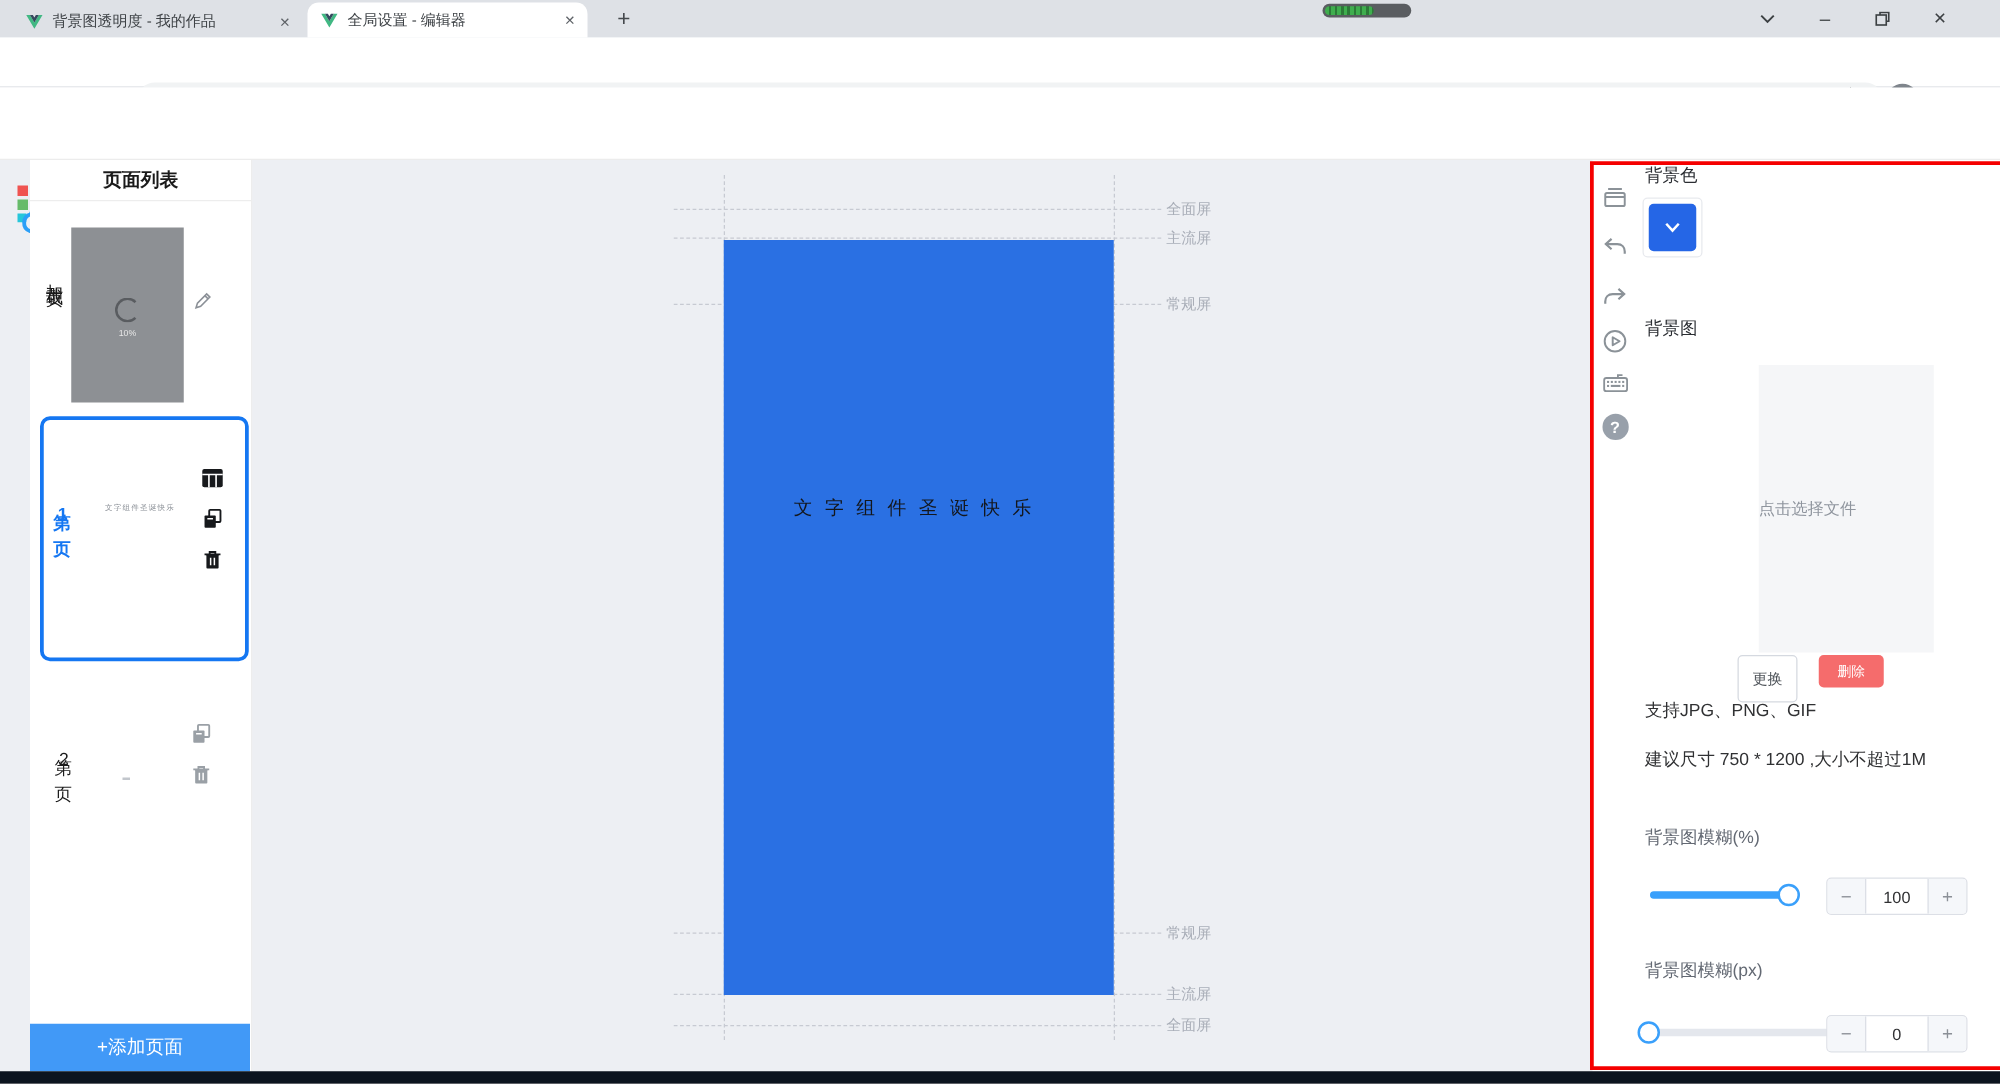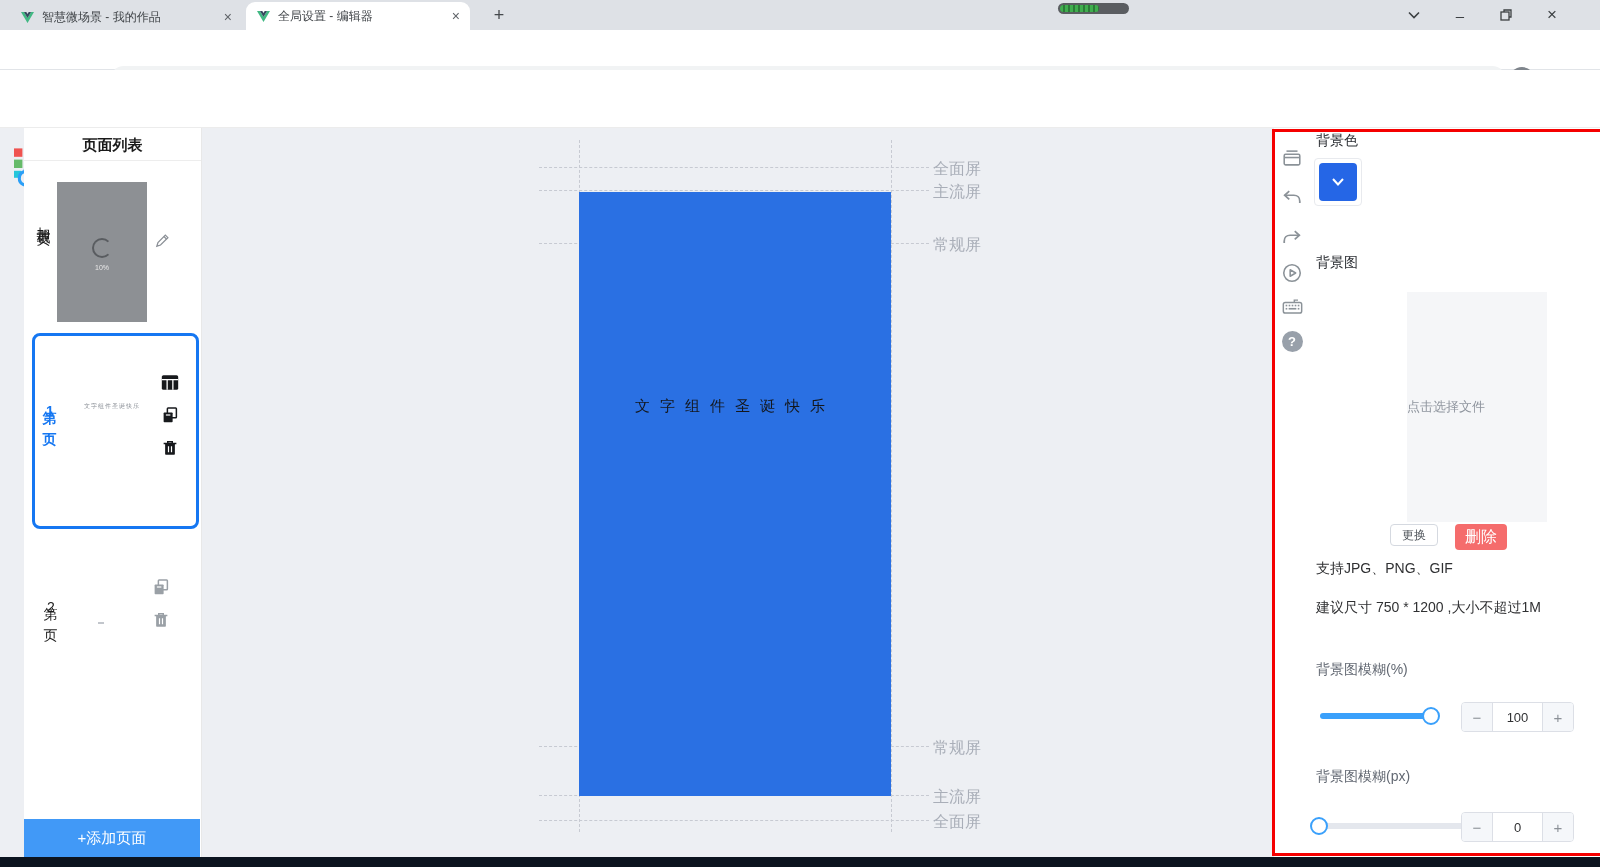--- a/index.html
+++ b/index.html
@@ -45,36 +45,36 @@
   .spinner { position:absolute; left:35px; top:56px; width:20px; height:20px; border-radius:50%; border:2px solid #595c60; border-right-color:transparent; }
   .prog { position:absolute; left:0; top:82px; width:100%; text-align:center; font-size:7px; color:#e8e8e8; }
   .sel-page { position:absolute; left:8px; top:205px; width:167px; height:196px; border:3px solid #1577f2; border-radius:8px; background:#fff; }
   .thumbtext { position:absolute; left:34px; top:66px; width:86px; text-align:center; font-size:6px; letter-spacing:1px; color:#8a8f96; }
   .iconcol { position:absolute; display:flex; flex-direction:column; gap:15px; }
   .addbtn { position:absolute; left:0; bottom:0; width:176px; height:38px; background:#4199f7; color:#fff; font-size:15px; text-align:center; line-height:38px; }
   
   .canvas { position:absolute; left:178px; top:0; width:1072px; height:729px; background:#edeff3; }
   .vguide { position:absolute; top:12px; height:692px; border-left:1px dashed #c7cad2; z-index:1; }
   .hguide { position:absolute; left:337px; width:390px; border-top:1px dashed #c7cad2; z-index:1; }
-  .hguide .glabel { position:absolute; left:394px; top:-9px; font-size:16px; color:#a9aeb8; white-space:nowrap; }
+  .hguide .glabel { position:absolute; left:394px; top:-9px; font-size:12px; color:#a9aeb8; white-space:nowrap; }
   .page { position:absolute; left:377px; top:64px; width:312px; height:604px; background:#2a70e3; z-index:2; }
   .pagetext { position:absolute; left:0; top:205px; width:100%; text-align:center; font-size:15px; letter-spacing:10px; color:#14171c; }
   
   .rightpanel { position:absolute; left:1250px; top:0; width:350px; height:729px; background:#fff; }
   .vtools { position:absolute; left:3px; top:0; width:28px; }
   .vtool { position:absolute; left:3px; width:24px; height:24px; display:flex; align-items:center; justify-content:center; color:#8b9298; }
   .helpdot { width:21px; height:21px; border-radius:50%; background:#98a0aa; color:#fff; font-size:13px; font-weight:bold; display:flex; align-items:center; justify-content:center; }
   .plabel { position:absolute; left:42px; font-size:14px; color:#2b2e33; }
   .plabel.lt { color:#636973; }
   .swatchbox { position:absolute; left:40px; top:30px; width:48px; height:48px; border:1px solid #e8eaee; border-radius:4px; background:#fff; display:flex; align-items:center; justify-content:center; }
   .swatch { width:38px; height:38px; border-radius:4px; background:#2566e6; display:flex; align-items:center; justify-content:center; }
   .uploadbox { position:absolute; left:133px; top:164px; width:140px; height:230px; background:#f5f6f8; display:flex; align-items:center; justify-content:flex-start; }
   .uploadhint { font-size:13px; color:#8f959e; }
-  .btn-replace { position:absolute; left:116px; top:396px; width:48px; height:22px; border:1px solid #d5d9e0; border-radius:4px; background:#fff; color:#4e5359; font-size:12px; display:flex; align-items:center; justify-content:center; }
-  .btn-delete { position:absolute; left:181px; top:396px; width:52px; height:26px; border-radius:4px; background:#f56c6c; color:#fff; font-size:16px; display:flex; align-items:center; justify-content:center;font-family:Liberation Mono, monospace; }
+  .btn-replace { position:absolute; left:116px; top:396px; width:48px; height:38px; border:1px solid #d5d9e0; border-radius:4px; background:#fff; color:#4e5359; font-size:12px; display:flex; align-items:center; justify-content:center; }
+  .btn-delete { position:absolute; left:181px; top:396px; width:52px; height:26px; border-radius:4px; background:#f56c6c; color:#fff; font-size:11px; display:flex; align-items:center; justify-content:center;font-family:Liberation Mono, monospace; }
   .ptext { position:absolute; left:42px; font-size:14px; color:#303133; }
   .slider { position:absolute; height:6px; border-radius:3px; }
   .handle { position:absolute; width:18px; height:18px; border-radius:50%; background:#fff; border:2px solid #3aa0fb; }
   .stepper { position:absolute; left:187px; width:113px; height:30px; border:1px solid #dcdfe6; border-radius:4px; display:flex; overflow:hidden; background:#fff; }
   .stepper .sbtn { width:31px; background:#f5f7fa; color:#8b9097; font-size:15px; display:flex; align-items:center; justify-content:center; }
   .stepper .sbtn.minus { border-right:1px solid #dcdfe6; }
   .stepper .sbtn.plus { border-left:1px solid #dcdfe6; }
   .stepper .sval { flex:1; display:flex; align-items:center; justify-content:center; font-size:13px; color:#303133; }
   .redrect { position:absolute; left:1248px; top:1px; width:346px; height:727px; border:3px solid #f50000; pointer-events:none; z-index:50; }
   
@@ -85,21 +85,21 @@
 <body>
 
 <div class="screen">
 
   <div class="tabstrip">
     <div class="tab t1">
       <svg width="15" height="13" viewBox="0 0 16 14">
           <path d="M1 1h3.2L8 7.5 11.8 1H15L8 13z" fill="#41b883"></path>
           <path d="M4.2 1L8 7.5 11.8 1H9.3L8 3.3 6.7 1z" fill="#35495e"></path>
         </svg>
-      <span class="title">智慧微场景 - 我的作品</span>
+      <span class="title">背景图透明度 - 我的作品</span>
       <span class="close">×</span>
     </div>
     <div class="tab t2">
       <svg width="15" height="13" viewBox="0 0 16 14">
           <path d="M1 1h3.2L8 7.5 11.8 1H15L8 13z" fill="#41b883"></path>
           <path d="M4.2 1L8 7.5 11.8 1H9.3L8 3.3 6.7 1z" fill="#35495e"></path>
         </svg>
       <span class="title">全局设置 - 编辑器</span>
       <span class="close">×</span>
     </div>

